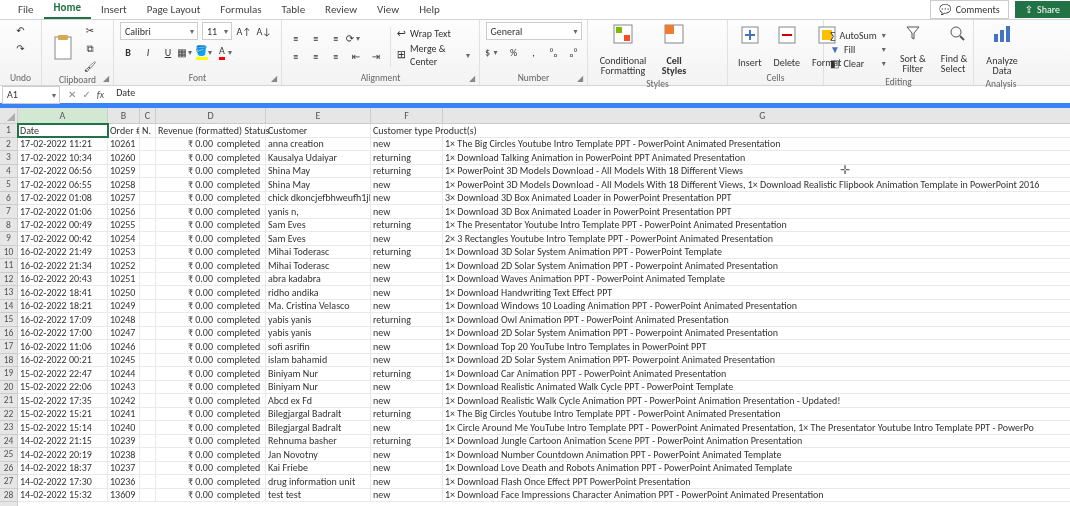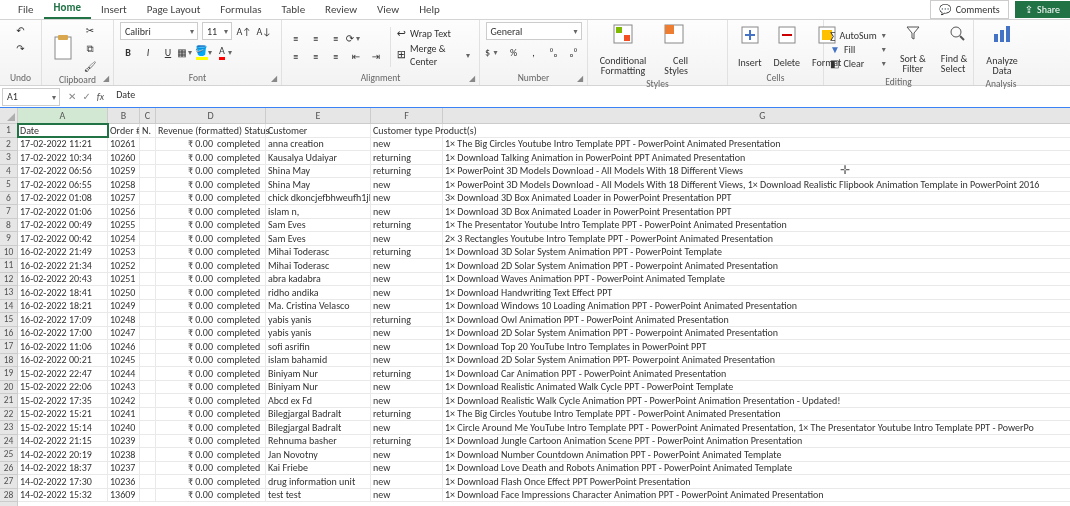--- a/index.html
+++ b/index.html
@@ -19,21 +19,21 @@
 .btn svg{display:block;}
 .row{display:flex;align-items:center;gap:4px;}
 .col{display:flex;flex-direction:column;gap:2px;}
 .font-select{border:1px solid #ccc;background:#fff;padding:1px 14px 1px 4px;font-size:10px;height:18px;display:flex;align-items:center;min-width:70px;position:relative;}
 .font-select::after,.dd::after{content:"▾";font-size:8px;color:#666;position:absolute;right:3px;}
 .dd{position:relative;padding-right:12px;}
 .mini{width:16px;height:16px;display:flex;align-items:center;justify-content:center;border:1px solid transparent;font-size:10px;cursor:pointer;}
 .sep{width:1px;background:#e1e1e1;height:40px;margin:0 2px;}
 .dialog-launcher{position:absolute;bottom:2px;right:2px;width:10px;height:10px;color:#888;font-size:8px;text-align:center;line-height:10px;}
 
-.fbar{display:flex;align-items:center;height:22px;border-bottom:1px solid #3b82f6;background:#fff;}
+.fbar{display:flex;align-items:center;height:22px;border-bottom:5px solid #3b82f6;background:#fff;}
 .namebox{width:58px;height:18px;margin:2px;border:1px solid #ccc;display:flex;align-items:center;padding:0 4px;font-size:10px;position:relative;}
 .namebox::after{content:"▾";font-size:8px;color:#666;position:absolute;right:3px;}
 .fx-icons{display:flex;align-items:center;gap:6px;padding:0 6px;color:#888;font-size:10px;}
 .fx-icons .fx{font-style:italic;color:#555;}
 .formula-input{flex:1;height:18px;margin:2px;padding:0 4px;font-size:10px;color:#333;border:none;}
 
 .grid{flex:1;overflow:hidden;position:relative;background:#fff;}
 .corner{position:absolute;top:0;left:0;width:18px;height:16px;background:#e6e6e6;border-right:1px solid #ccc;border-bottom:1px solid #ccc;}
 .corner::after{content:"";position:absolute;right:2px;bottom:2px;border-style:solid;border-width:0 0 8px 8px;border-color:transparent transparent #aeaeae transparent;}
 .colheads{position:absolute;top:0;left:18px;right:0;height:16px;display:flex;background:#e6e6e6;border-bottom:1px solid #ccc;}
@@ -186,21 +186,21 @@
               <rect x="3" y="3" width="6" height="6" fill="#7fba00"></rect>
               <rect x="11" y="11" width="6" height="6" fill="#f25022"></rect>
             </svg>
             <span style="width:50px;text-align:center;line-height:1;">Conditional Formatting</span>
           </div>
         <div class="btn">
             <svg width="20" height="20">
               <rect x="1" y="1" width="18" height="18" fill="#fff" stroke="#888"></rect>
               <rect x="1" y="1" width="9" height="9" fill="#ed7d31"></rect>
             </svg>
-            <span style="width:28px;text-align:right;line-height:1;">Cell Styles</span>
+            <span style="width:28px;text-align:center;line-height:1;font-weight:bold;">Cell Styles</span>
           </div>
       </div>
       <div class="group-label">Styles</div>
     </div>
 
     <div class="group" style="width:96px;">
       <div class="group-body">
         <div class="btn">
             <svg width="18" height="18">
               <rect x="1" y="1" width="16" height="16" fill="#fff" stroke="#888"></rect>
@@ -397,21 +397,21 @@
           <div class="cell cG">3× Download 3D Box Animated Loader in PowerPoint Presentation PPT</div>
         </div>
         <div class="crow">
           <div class="cell cA">17-02-2022 01:06</div>
           <div class="cell cB">10256</div>
           <div class="cell cC"></div>
           <div class="cell cD" style="overflow: visible;">
             <span style="display: inline-block; width: 55px; text-align: right;">₹ 0.00</span>
             <span style="padding-left: 4px;">completed</span>
           </div>
-          <div class="cell cE">islam n,</div>
+          <div class="cell cE">yanis n,</div>
           <div class="cell cF">new</div>
           <div class="cell cG">1× Download 3D Box Animated Loader in PowerPoint Presentation PPT</div>
         </div>
         <div class="crow">
           <div class="cell cA">17-02-2022 00:49</div>
           <div class="cell cB">10255</div>
           <div class="cell cC"></div>
           <div class="cell cD" style="overflow: visible;">
             <span style="display: inline-block; width: 55px; text-align: right;">₹ 0.00</span>
             <span style="padding-left: 4px;">completed</span>

